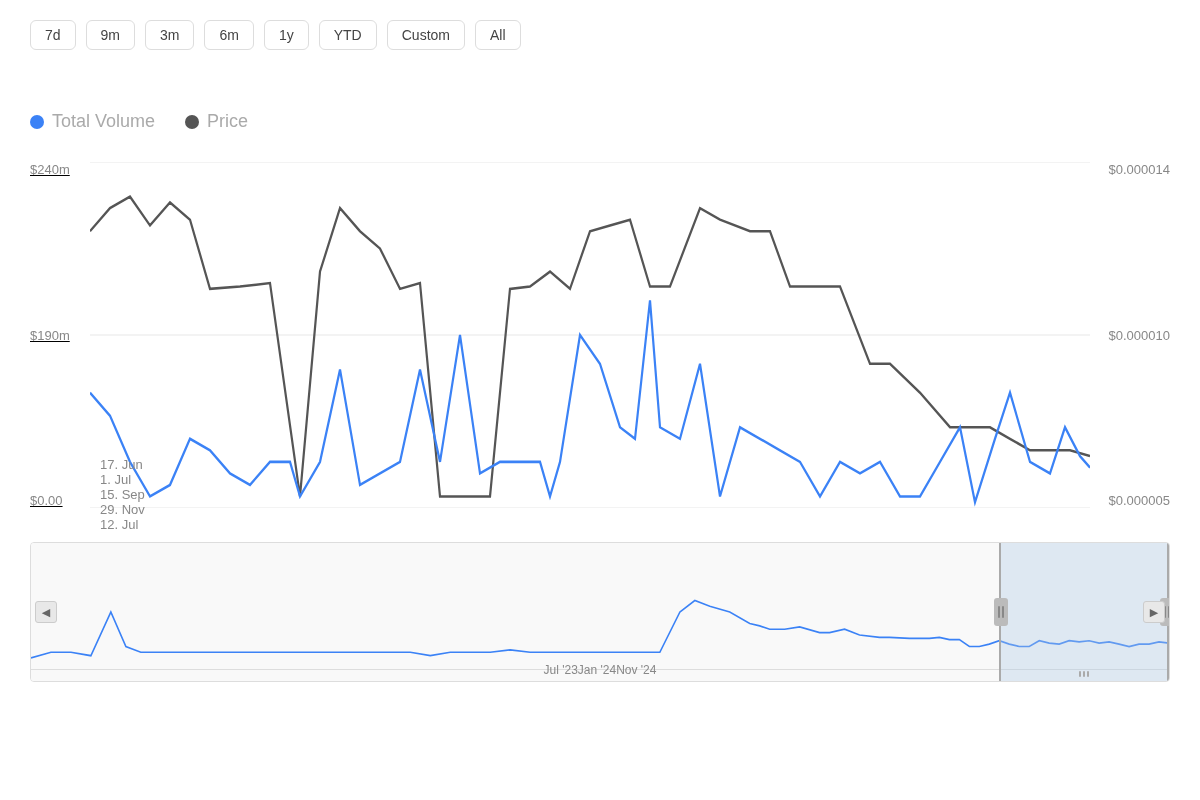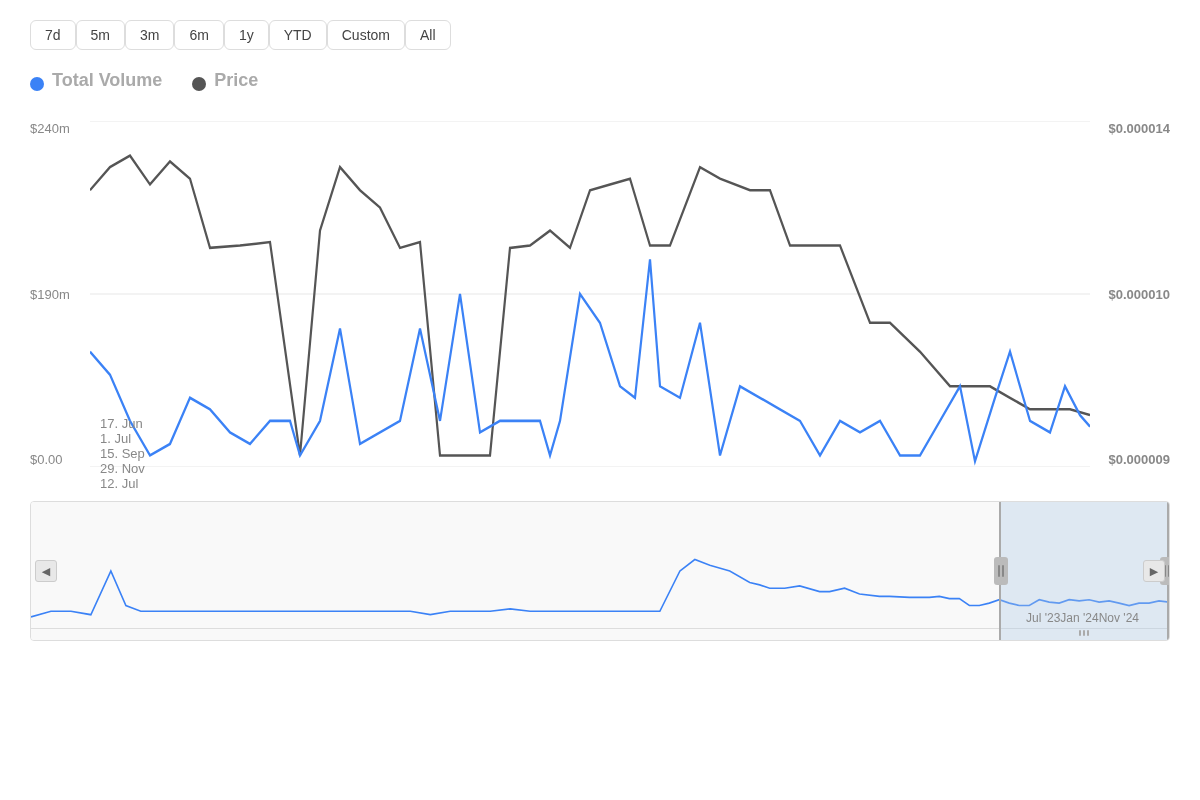--- a/index.html
+++ b/index.html
@@ -12,46 +12,47 @@
     }
     .container {
       width: 1200px;
       height: 800px;
       background: #fff;
       padding: 20px 30px;
     }
     
     .time-range-bar {
       display: flex;
-      gap: 0;
+      gap: 10px;
       margin-bottom: 20px;
     }
     .time-btn {
       padding: 6px 14px;
       border: 1px solid #ddd;
       border-radius: 6px;
       background: #fff;
       font-size: 14px;
       color: #444;
       cursor: pointer;
     }
     
     .legend {
       display: flex;
       gap: 30px;
       margin-bottom: 30px;
       align-items: center;
     }
     .legend-item {
       display: flex;
-      align-items: flex-end;
+      align-items: center;
       gap: 8px;
       font-size: 18px;
       color: #aaa;
-      font-weight: 700;
+      font-weight: 400;
+      margin-top: 41px;
     }
     .legend-dot {
       width: 14px;
       height: 14px;
       border-radius: 50%;
     }
     .legend-dot.blue { background: #3b82f6; }
     .legend-dot.dark { background: #555; }
 
     
@@ -63,32 +64,32 @@
     }
     .chart-labels-left {
       position: absolute;
       left: 0;
       top: 0;
       height: 100%;
       display: flex;
       flex-direction: column;
       justify-content: space-between;
       padding-bottom: 24px;
+      text-decoration: underline;
     }
     .chart-labels-right {
       position: absolute;
       right: 0;
       top: 0;
       height: 100%;
       display: flex;
       flex-direction: column;
       justify-content: space-between;
       padding-bottom: 24px;
       text-align: right;
-      font-weight: bold;
     }
     .axis-label {
       font-size: 13px;
       color: #888;
     }
     .chart-svg-area {
       position: absolute;
       left: 60px;
       right: 80px;
       top: 0;
@@ -194,25 +195,25 @@
       justify-content: center;
       font-size: 11px;
       cursor: pointer;
       color: #666;
       z-index: 10;
     }
     .navigator-arrow-left { left: 4px; }
     .navigator-arrow-right { right: 4px; }
     .nav-x-labels {
       position: absolute;
-      bottom: 15px;
+      bottom: 4px;
       left: 30px;
       right: 30px;
       display: flex;
-      justify-content: flex-end;
+      justify-content: center;
       pointer-events: none;
     }
     .nav-x-label {
       font-size: 12px;
       color: #888;
     }
     
     .navigator-bottom-handle {
       position: absolute;
       bottom: 4px;
@@ -233,21 +234,21 @@
     }
   </style>
 </head>
 <body>
 
 <div class="container">
 
   <div class="time-range-bar">
 
   <button class="time-btn">7d</button>
-      <button class="time-btn">5m</button>
+      <button class="time-btn">9m</button>
       <button class="time-btn">3m</button>
       <button class="time-btn">6m</button>
       <button class="time-btn">1y</button>
       <button class="time-btn">YTD</button>
       <button class="time-btn">Custom</button>
       <button class="time-btn">All</button>
     </div>
 
   <div class="legend">
 
@@ -267,21 +268,21 @@
 
     <span class="axis-label">$240m</span>
         <span class="axis-label">$190m</span>
         <span class="axis-label">$0.00</span>
       </div>
 
     <div class="chart-labels-right">
 
     <span class="axis-label">$0.000014</span>
         <span class="axis-label">$0.000010</span>
-        <span class="axis-label">$0.000009</span>
+        <span class="axis-label">$0.000005</span>
       </div>
 
     <div class="chart-svg-area">
       <svg viewBox="0 0 1000 300" preserveAspectRatio="none" xmlns="http://www.w3.org/2000/svg">
 
         <line x1="0" y1="0" x2="1000" y2="0" stroke="#e8e8e8" stroke-width="1"></line>
         <line x1="0" y1="150" x2="1000" y2="150" stroke="#e8e8e8" stroke-width="1"></line>
         <line x1="0" y1="300" x2="1000" y2="300" stroke="#e8e8e8" stroke-width="1"></line>
 
         <polyline fill="none" stroke="#555" stroke-width="2.2" points="

